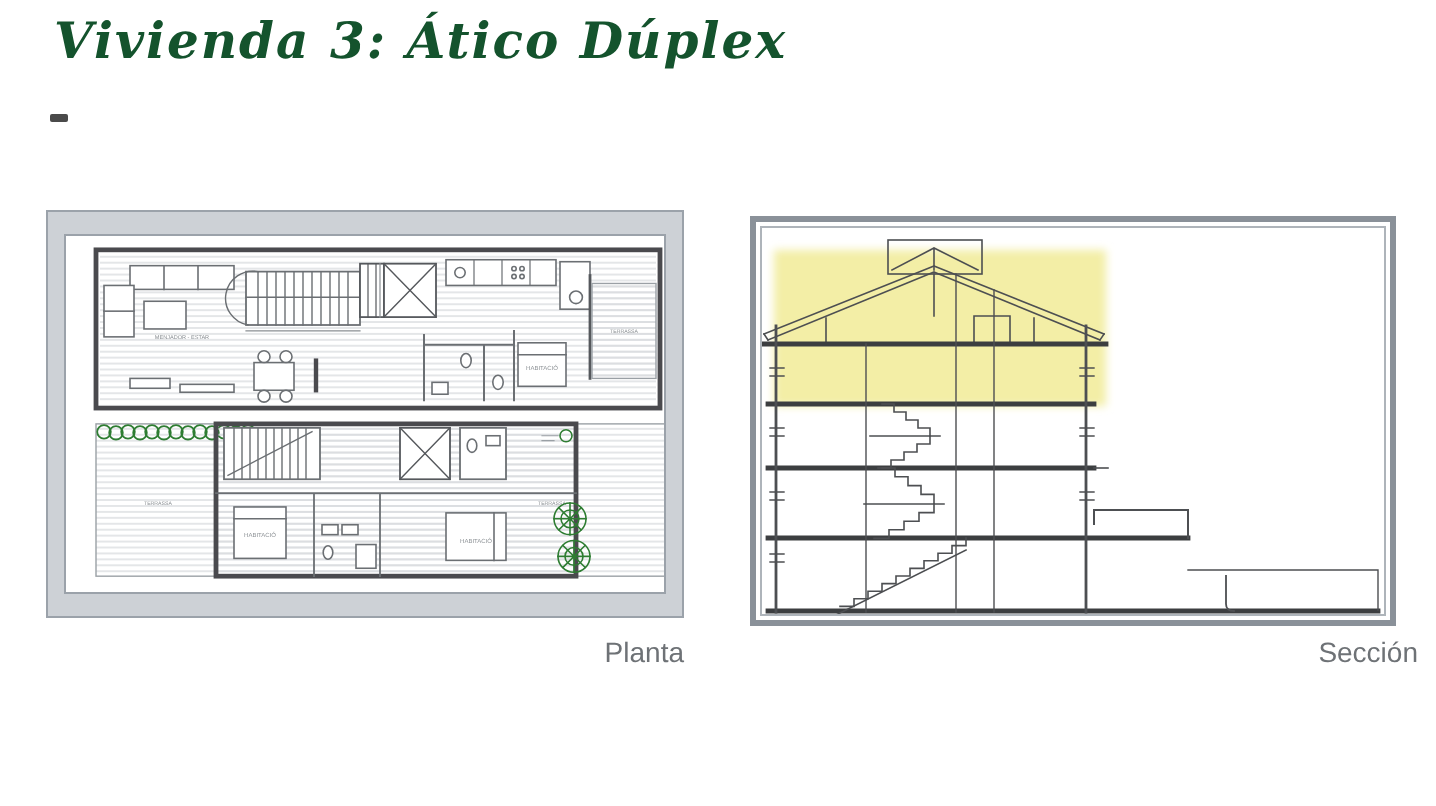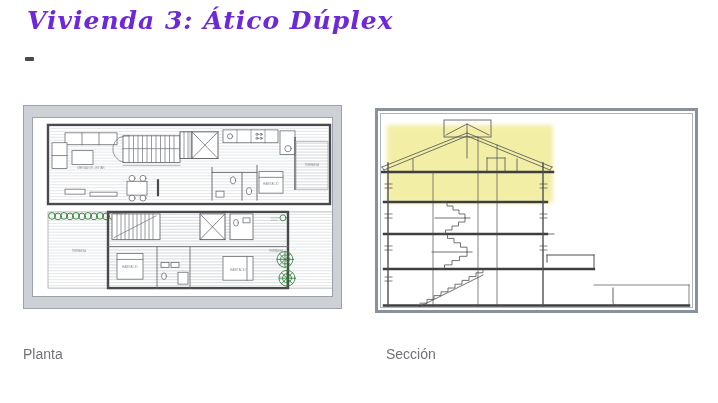--- a/index.html
+++ b/index.html
@@ -1,30 +1,30 @@
 <!DOCTYPE html>
 <html><head>
 <meta charset="utf-8">
 <style>
   html,body{margin:0;padding:0;background:#fff;}
   .slide{position:relative;width:718px;height:403px;background:#ffffff;overflow:hidden;
          font-family:"Liberation Sans", sans-serif;}
   .title{position:absolute;left:27px;top:6px;margin:0;
          font-family:"DejaVu Serif", serif;font-style:italic;font-weight:bold;
-         font-size:25px;letter-spacing:1px;color:#6d28d9;}
+         font-size:25px;letter-spacing:1px;color:#14532d;}
   .stray{position:absolute;left:25px;top:57px;width:9px;height:4px;background:#4a4a4a;border-radius:1px;}
   .panel{position:absolute;box-sizing:border-box;}
   .panel-planta{left:23px;top:105px;width:319px;height:204px;
         border:1px solid #9BA2AA;background:#CDD1D6;padding:11px 8px;}
   .panel-planta .inner{width:100%;height:100%;box-sizing:border-box;border:1px solid #9BA2AA;background:#fff;}
   .panel-seccion{left:375px;top:108px;width:323px;height:205px;
         border:3px solid #8A9199;background:#fff;padding:2px;}
   .panel-seccion .inner{width:100%;height:100%;box-sizing:border-box;border:1px solid #AEB4BA;background:#fff;}
   .inner svg{display:block;width:100%;height:100%;}
-  .caption{position:absolute;text-align:left;color:#6E7276;font-size:14px;margin-top:28px;}
+  .caption{position:absolute;text-align:right;color:#6E7276;font-size:14px;}
   .caption-planta{left:23px;top:318px;width:319px;}
   .caption-seccion{left:386px;top:318px;width:323px;}
   text.rl{fill:#8a8f93;font-family:"Liberation Sans",sans-serif;}
 </style>
 </head>
 <body>
 
 <div class="slide">
 
   <h1 class="title">Vivienda 3: Ático Dúplex</h1>

